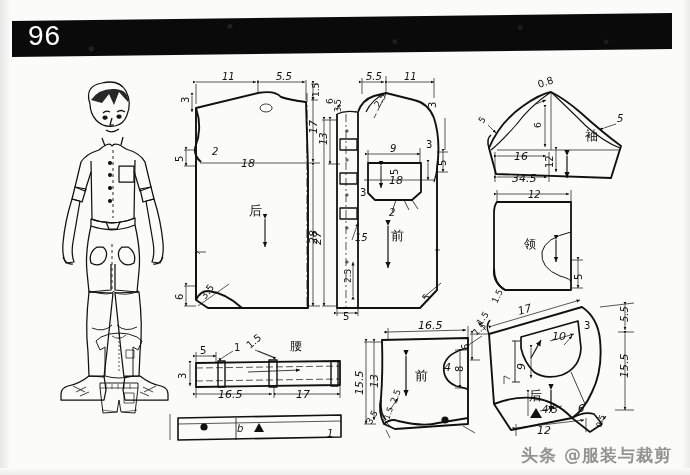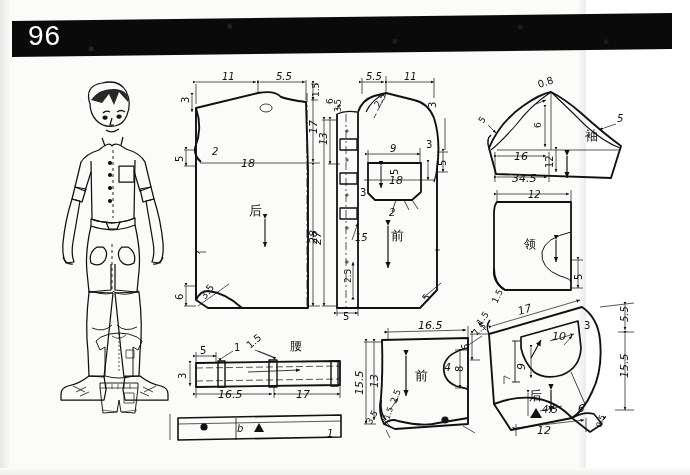--- a/index.html
+++ b/index.html
@@ -1,18 +1,18 @@
 <!DOCTYPE html>
 <html><head>
 <meta charset="utf-8">
 <style>
   html,body{margin:0;padding:0;background:#fff;}
   body{width:690px;height:475px;overflow:hidden;
        font-family:"Liberation Serif",serif;}
-  #page{position:relative;width:586px;height:475px;background:#fbfbf9;
+  #page{position:relative;width:690px;height:475px;background:#fbfbf9;
         box-sizing:border-box;}
   
   .edge-l{position:absolute;left:0;top:0;width:9px;height:475px;
           background:linear-gradient(90deg,#e7e7e5 0%,#f7f7f5 100%);}
   .edge-r{position:absolute;right:0;top:0;width:8px;height:475px;
           background:linear-gradient(270deg,#ebebe9 0%,#fafaf8 100%);}
   .edge-b{position:absolute;left:0;bottom:0;width:690px;height:7px;
           background:linear-gradient(0deg,#ededeb 0%,#fbfbf9 100%);}
 
   
@@ -427,13 +427,14 @@
       <text x="584" y="329" font-size="10">3</text>
       <text x="537" y="434" font-size="11" font-style="italic">12</text>
       <text x="542" y="413" font-size="10" font-style="italic">4.5</text>
       <text x="578" y="412" font-size="10" font-style="italic">6</text>
       <text x="601" y="428" font-size="8" transform="rotate(-70 601 428)">0.5</text>
       <text x="529" y="400" font-size="13">后</text>
     </g>
   </svg>
 
 
+  <div class="wm">头条 @服装与裁剪</div>
 </div>
 
 </body></html>

